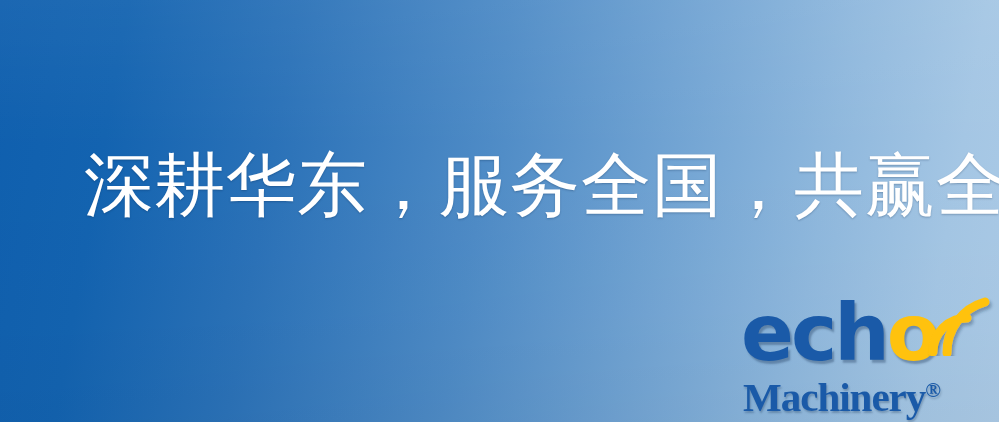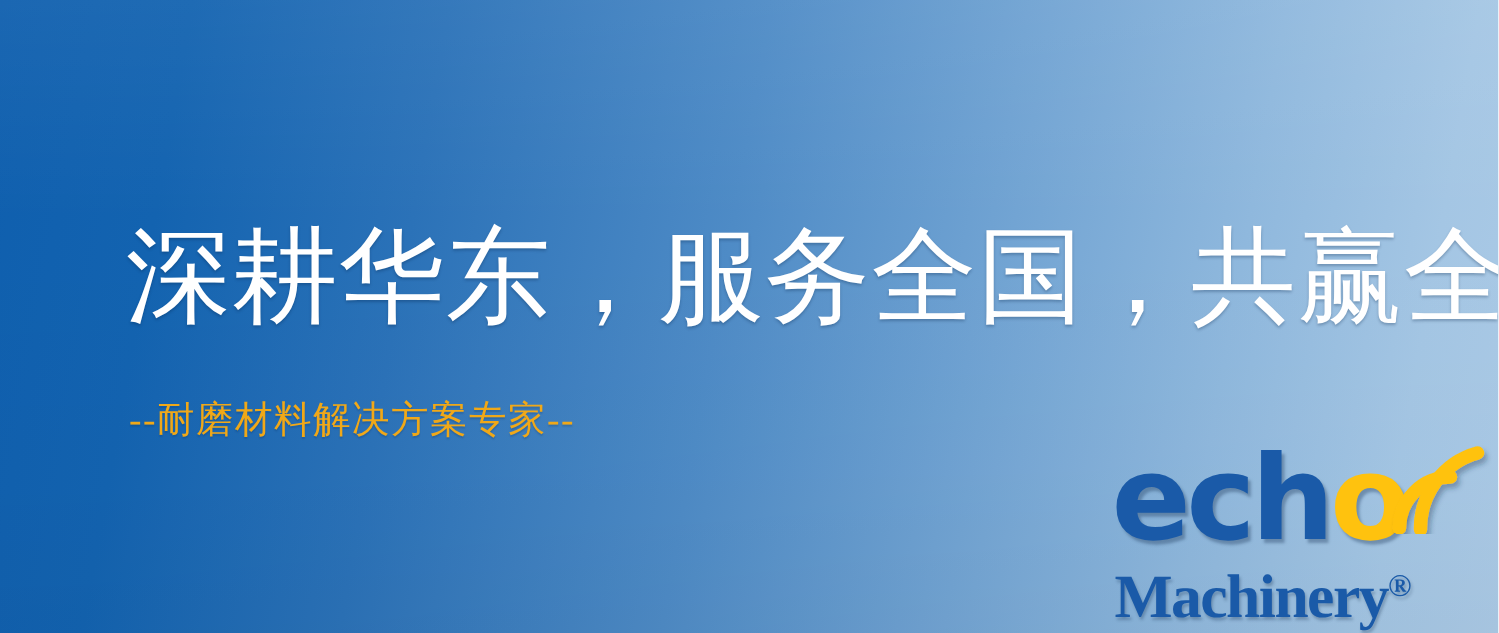--- a/index.html
+++ b/index.html
@@ -122,21 +122,20 @@
 </style>
 </head>
 <body>
 
 <div class="banner">
 
   <div class="banner-sheen"></div>
 
   <div class="headline">深耕华东，服务全国，共赢全球</div>
 
-  <div class="subhead">--耐磨材料解决方案专家--</div>
 
   <div class="logo">
 
     <div class="logo-mark">
 
       <div class="logo-wordmark"><span>ech</span><span class="glyph-o">o</span></div>
 
       <svg class="logo-waves" viewBox="0 0 74 66">
         <defs>
           <filter id="wsh" x="-30%" y="-30%" width="180%" height="180%">

